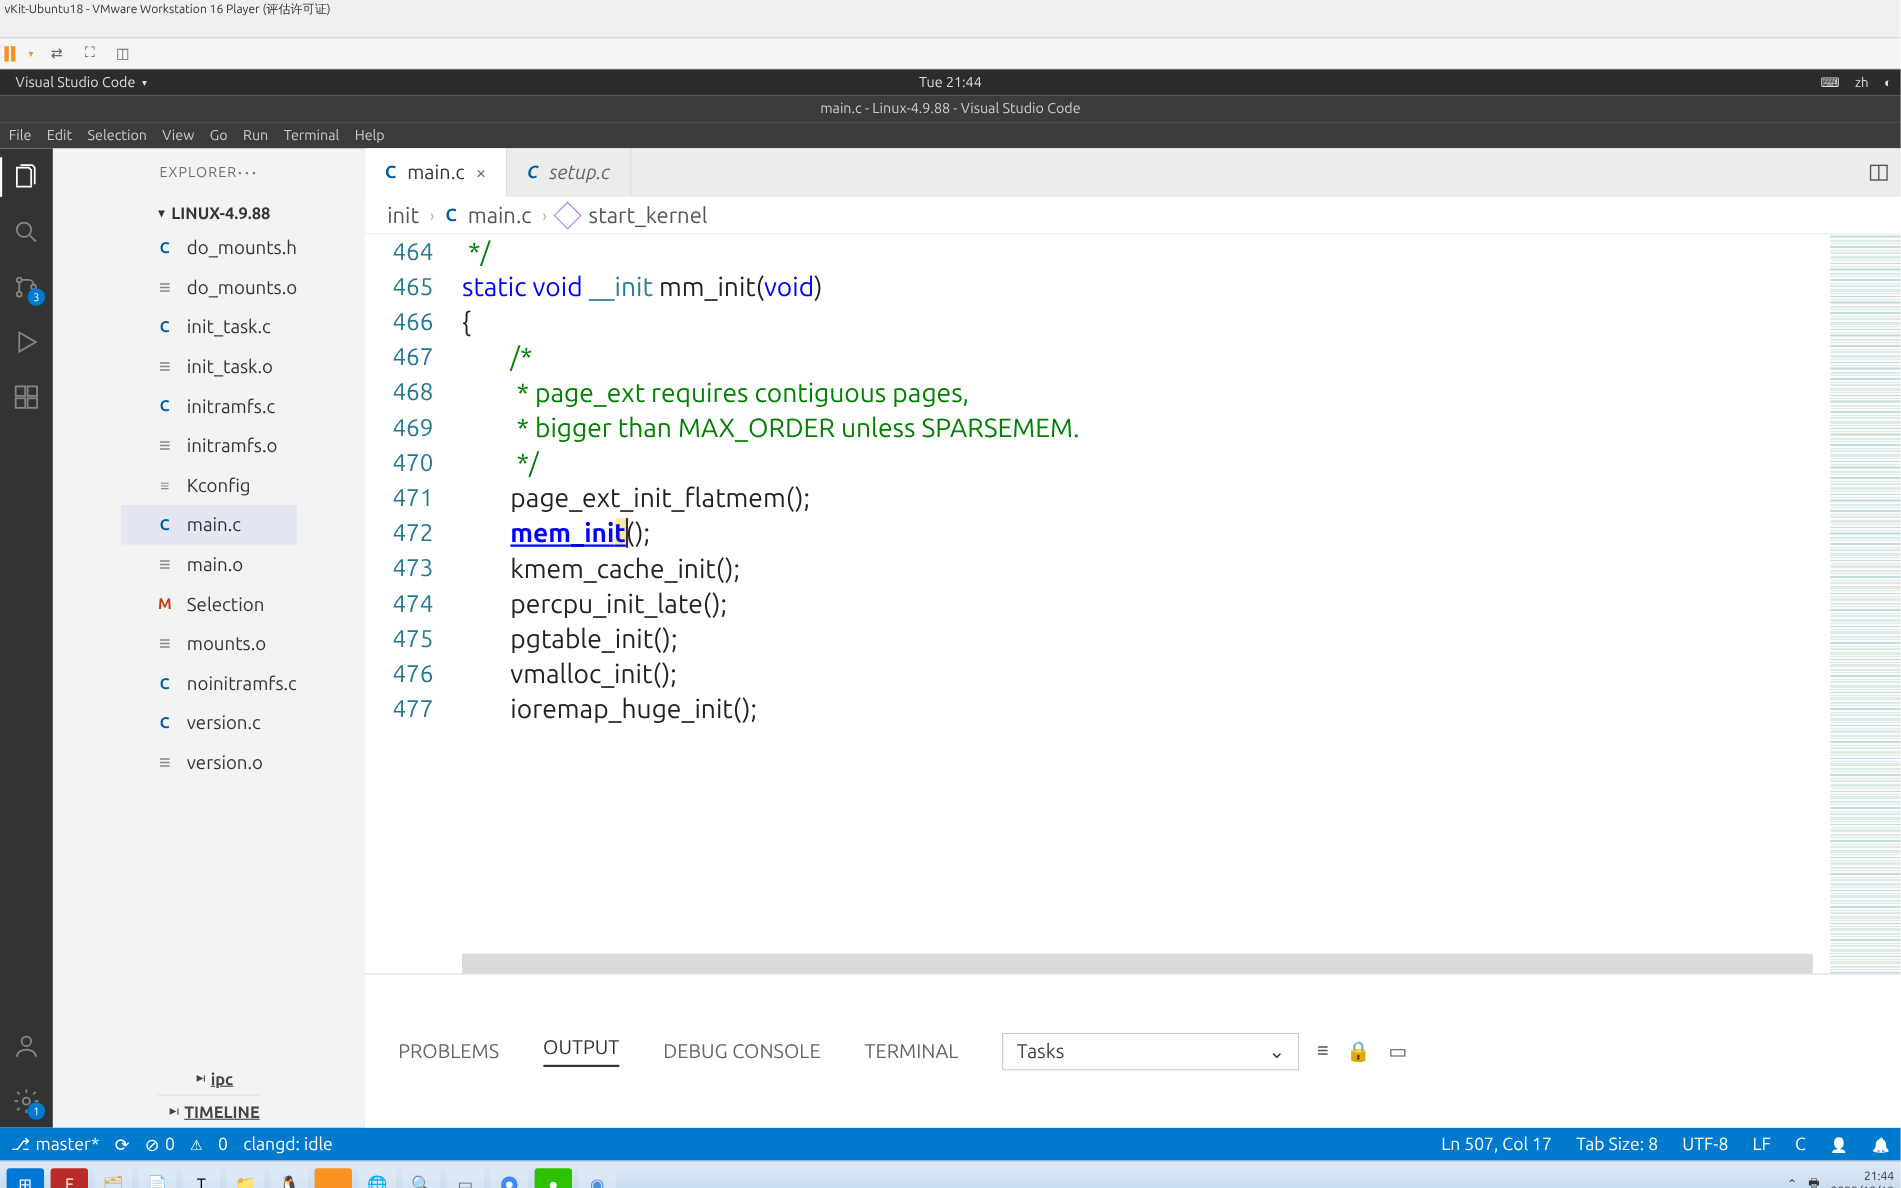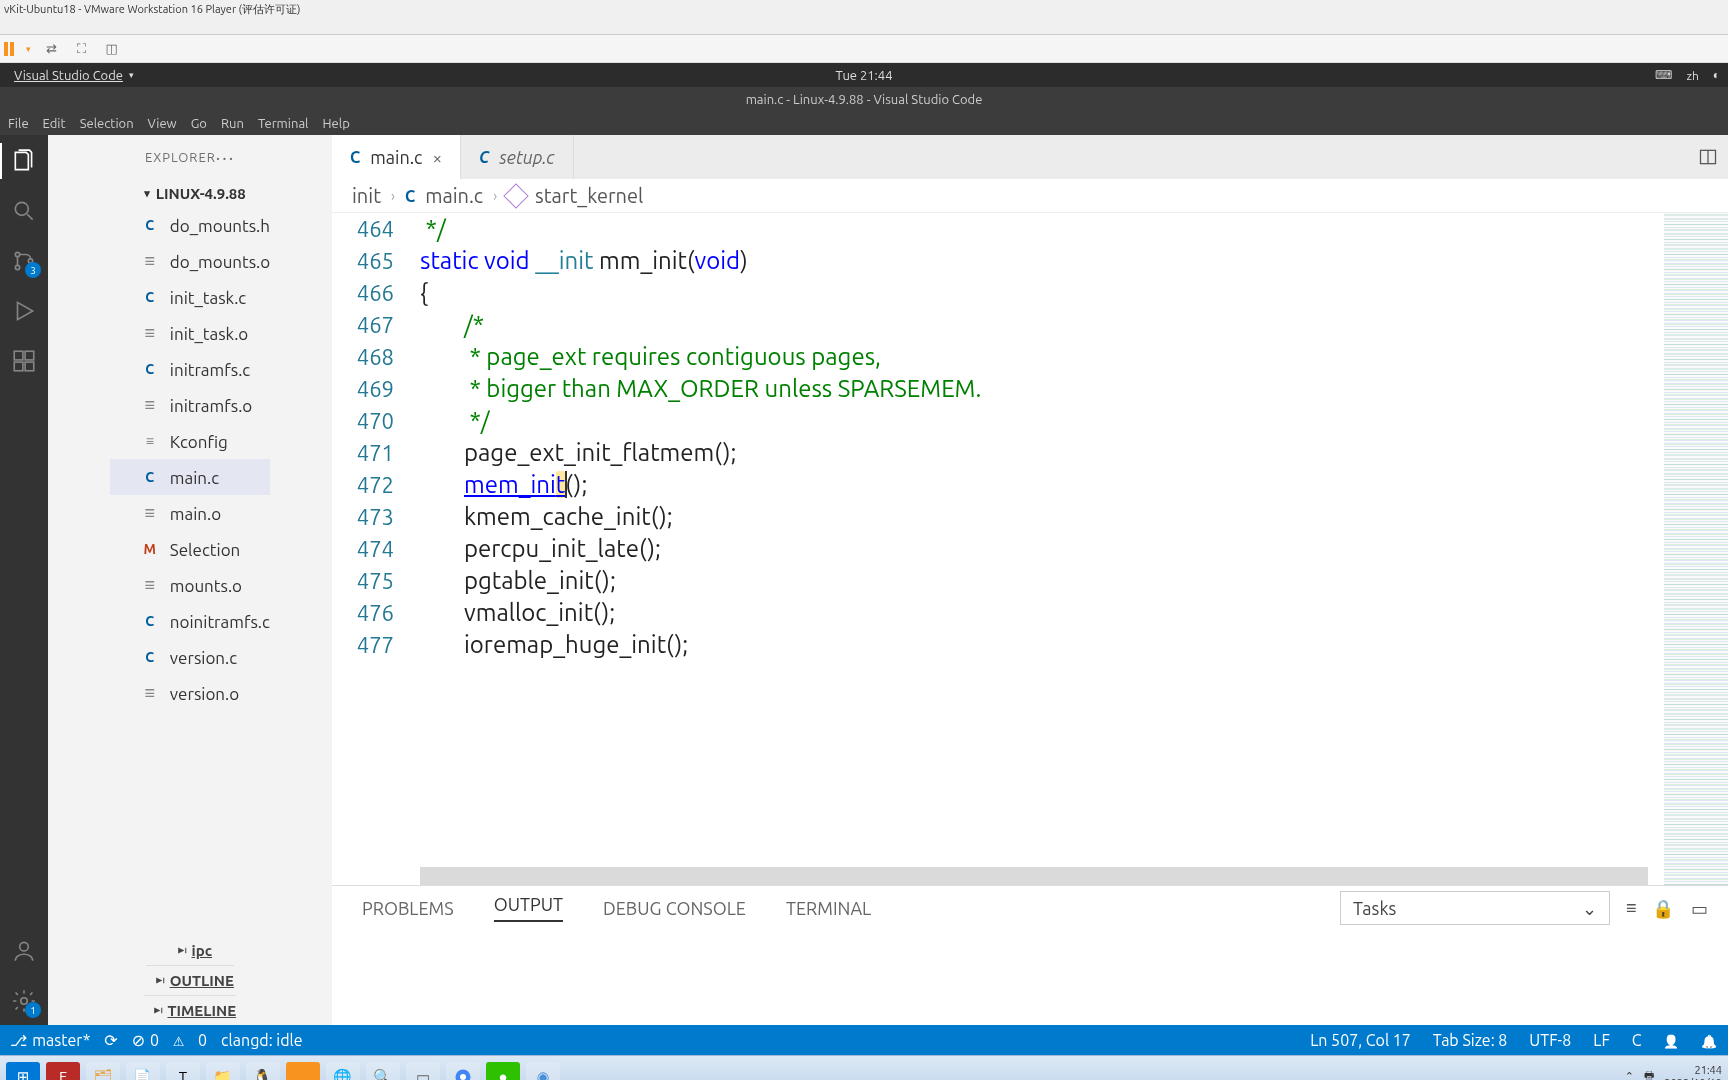--- a/index.html
+++ b/index.html
@@ -12,21 +12,21 @@
 .vmware-toolbar { height: 28px; background: #f5f5f5; display: flex; align-items: center; padding-left: 4px; gap: 12px; border-bottom: 1px solid #ddd; }
 .vmware-toolbar .pause-icon { display: flex; gap: 2px; }
 .vmware-toolbar .pause-icon span { width: 4px; height: 14px; background: #f7931e; }
 .vmware-tool-icon { width: 18px; height: 18px; display: flex; align-items: center; justify-content: center; color: #666; font-size: 13px; }
 
 
 .ubuntu-bar { height: 24px; background: #2c2c2c; display: flex; align-items: center; color: #ddd; font-size: 13px; position: relative; }
 .ubuntu-bar-left { display: flex; align-items: center; gap: 6px; padding-left: 14px; }
 .ubuntu-bar-center { position: absolute; left: 50%; transform: translateX(-50%); }
 .ubuntu-bar-right { position: absolute; right: 8px; display: flex; gap: 14px; align-items: center; font-size: 12px; }
-.ubuntu-bar .app-indicator { display: inline-block; text-decoration: underline; }
+.ubuntu-bar .app-indicator { display: inline-block; }
 .ubuntu-bar .chev { font-size: 9px; }
 
 
 .vscode-title { height: 24px; background: #3c3c3c; color: #ccc; display: flex; align-items: center; justify-content: center; font-size: 13px; }
 
 
 .vscode-menu { height: 24px; background: #3c3c3c; color: #ccc; display: flex; align-items: center; padding-left: 8px; gap: 14px; font-size: 13px; }
 .vscode-menu span { cursor: default; }
 
 
@@ -79,31 +79,31 @@
 .code-container { flex: 1; display: flex; overflow: hidden; position: relative; }
 .code-lines { font-family: "Consolas", "Courier New", monospace; font-size: 24px; line-height: 32px; padding-left: 0; white-space: pre; flex: 1; overflow: hidden; }
 .code-line { display: flex; }
 .gutter { width: 88px; text-align: right; padding-right: 26px; color: #237893; font-size: 22px; }
 .line-content { flex: 1; }
 .kw { color: #0000ff; }
 .fn-name { color: #222; }
 .attr { color: #267f99; }
 .cm { color: #008000; }
 .pn { color: #222; }
-.link-fn { color: #0000ff; text-decoration: underline; }
+.link-fn { color: #0000ff; text-decoration: underline; font-weight: bold; }
 .highlight-cursor { background: #ffe89e; border-radius: 2px; position: relative; }
 .highlight-cursor::after { content: ""; position: absolute; right: -2px; top: 0; height: 100%; width: 2px; background: #333; }
 .code-bottom-strip { position: absolute; bottom: 0; left: 88px; right: 80px; height: 18px; background: rgba(150,150,150,0.35); }
 .minimap { width: 64px; background: #fafafa; position: relative; }
 .minimap-pattern { position: absolute; inset: 0; background:
   repeating-linear-gradient(0deg, rgba(0,100,180,0.12) 0 1px, transparent 1px 3px),
   repeating-linear-gradient(0deg, rgba(0,150,0,0.12) 0 1px, transparent 1px 5px); }
 
 
-.bottom-panel { height: 140px; border-top: 1px solid #ddd; display: flex; flex-direction: column; background: #fff; }
+.bottom-panel { height: 140px; border-top: 1px solid #ddd; display: flex; flex-direction: row; background: #fff; align-items: center; }
 .panel-tabs { height: 44px; display: flex; align-items: center; padding-left: 30px; gap: 40px; font-size: 18px; color: #666; }
 .panel-tabs .ptab.active { color: #333; border-bottom: 2px solid #333; padding-bottom: 6px; }
 .panel-tabs-right { margin-left: auto; display: flex; align-items: center; gap: 16px; padding-right: 20px; }
 .tasks-select { border: 1px solid #ccc; height: 34px; width: 270px; display: flex; align-items: center; justify-content: space-between; padding: 0 12px; font-size: 18px; color: #444; }
 .panel-icon { color: #555; font-size: 18px; }
 .panel-body { flex: 1; }
 
 
 .status-bar { height: 30px; background: #007acc; color: #fff; display: flex; align-items: center; font-size: 16px; padding: 0 10px; gap: 18px; }
 .status-bar .sb-left { display: flex; align-items: center; gap: 14px; }
@@ -287,24 +287,20 @@
           <span>version.c</span>
         </div>
         <div class="file-item">
           <span class="file-icon o">≡</span>
           <span>version.o</span>
         </div>
       </div>
     <div class="sidebar-collapsed" style="border-top:none;">
       <span class="chev">▾</span>
       <span>ipc</span>
-    </div>
-    <div class="sidebar-collapsed">
-      <span class="chev">▾</span>
-      <span>OUTLINE</span>
     </div>
     <div class="sidebar-collapsed">
       <span class="chev">▾</span>
       <span>TIMELINE</span>
     </div>
   </div>
 
   <div class="editor-area">
     <div class="tabs">
       <div class="tab active">

